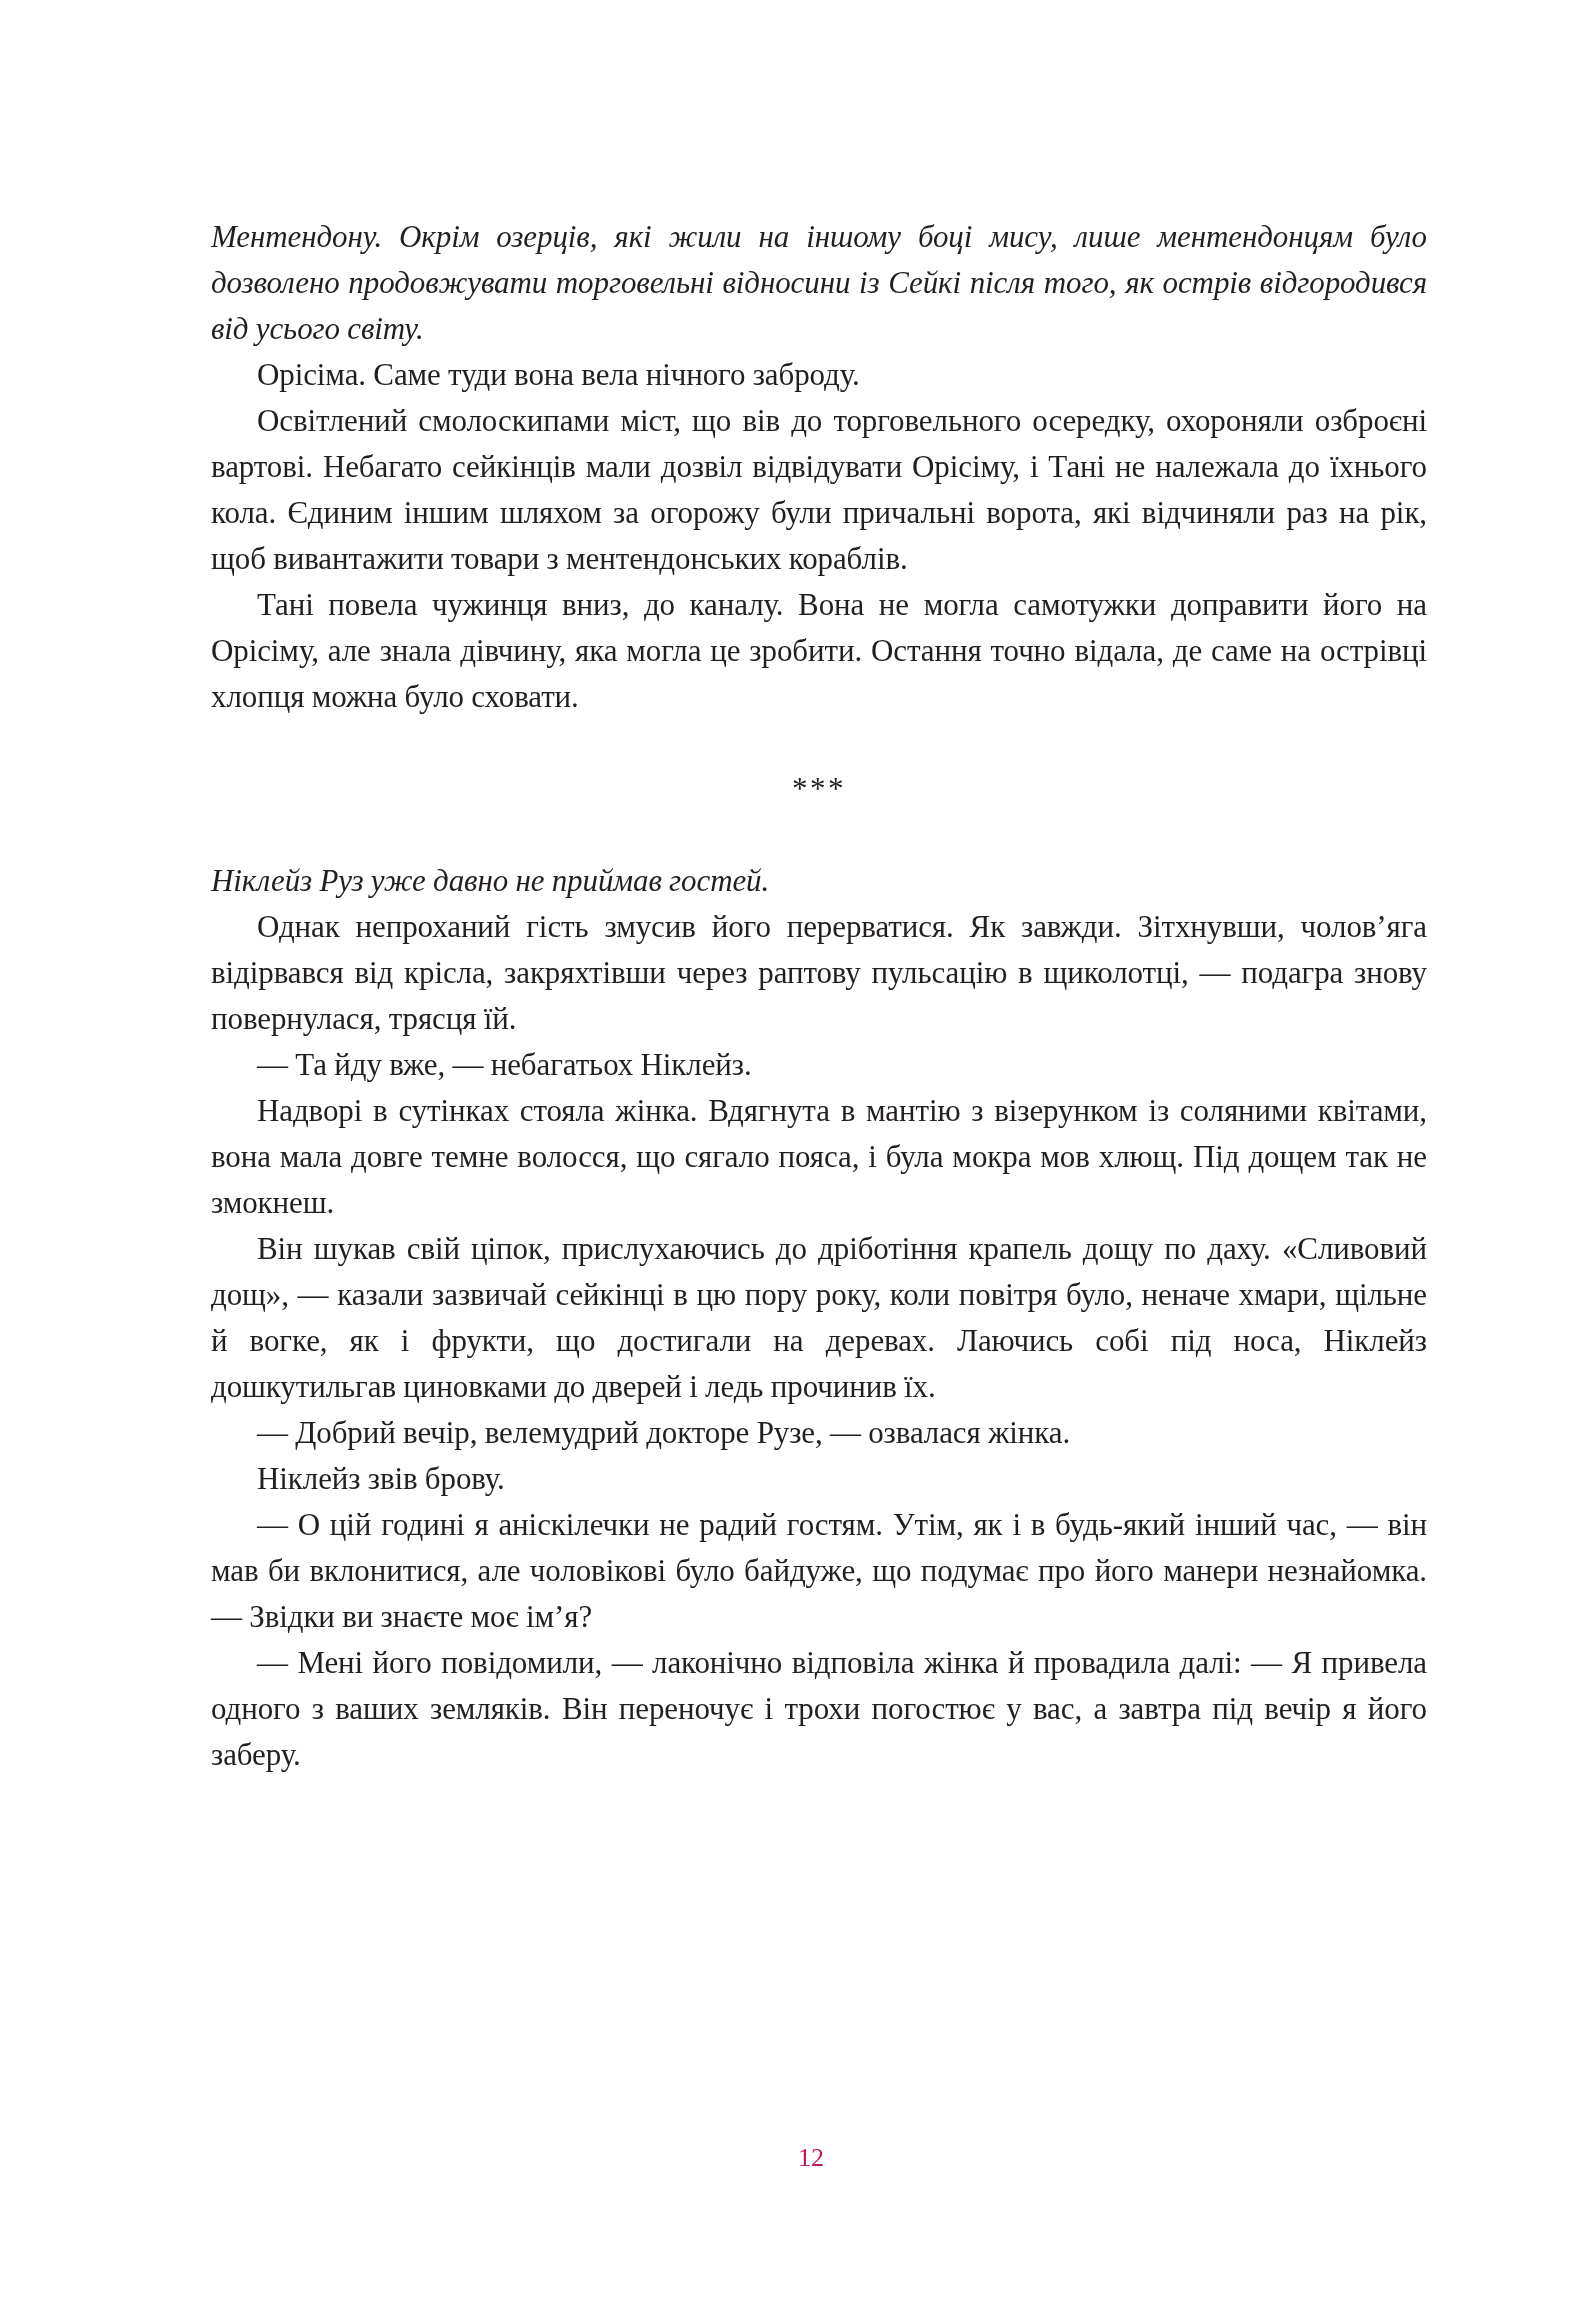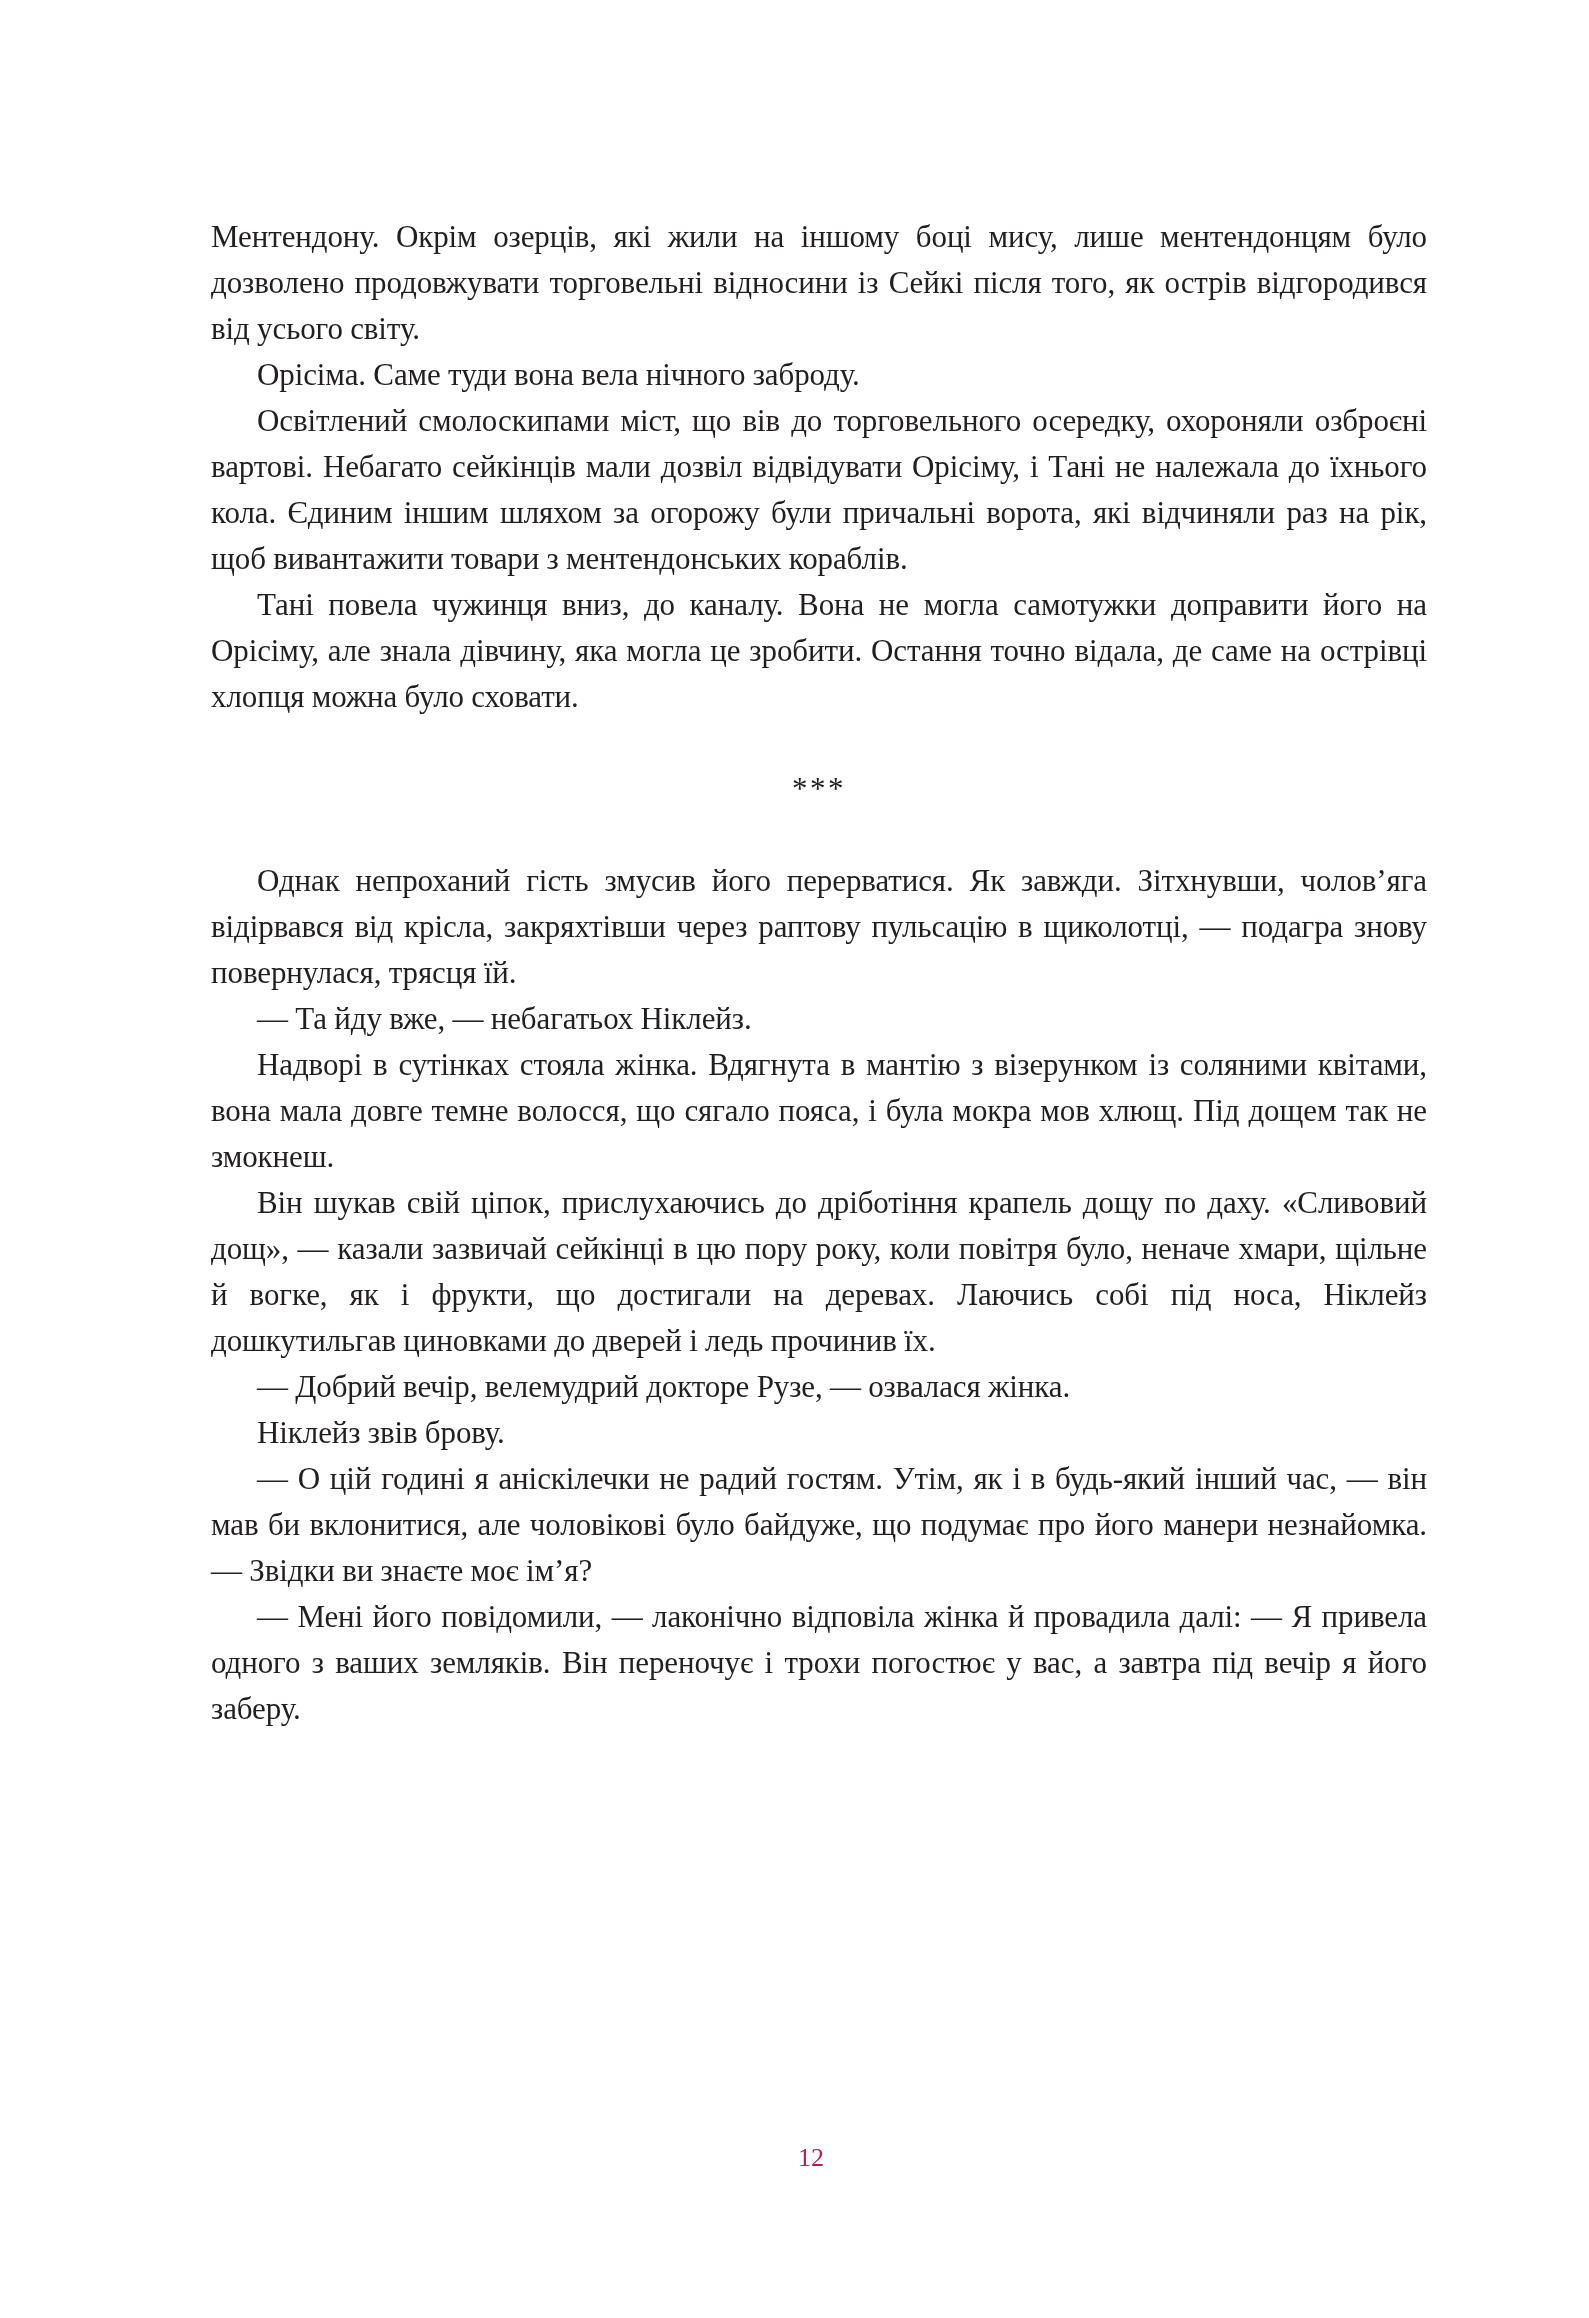--- a/index.html
+++ b/index.html
@@ -44,20 +44,21 @@
     text-justify: inter-word;
     text-indent: 46px;
     letter-spacing: -0.1px;
     word-spacing: -0.3px;
     hyphens: manual;
     -webkit-hyphens: manual;
   }
 
   .para.no-indent {
     text-indent: 0;
+    font-style: italic;
   }
 
   .scene-break {
     margin: 0;
     padding: 0;
     text-align: center;
     font-size: 31px;
     line-height: 46px;
     letter-spacing: 2.5px;
     height: 46px;
@@ -92,20 +93,21 @@
     <p class="para">Освітлений смолоскипами міст, що вів до торговельного осередку, охороняли озброєні вартові. Небагато сейкінців мали дозвіл відвідувати Орісіму, і Тані не належала до їхнього кола. Єдиним іншим шляхом за огорожу були причальні ворота, які відчиняли раз на рік, щоб вивантажити товари з ментендонських кораблів.</p>
 
     <p class="para">Тані повела чужинця вниз, до каналу. Вона не могла самотужки доправити його на Орісіму, але знала дівчину, яка могла це зробити. Остання точно відала, де саме на острівці хлопця можна було сховати.</p>
 
     <div class="gap-before-break"></div>
 
     <p class="scene-break">***</p>
 
     <div class="gap-after-break"></div>
 
+    <p class="para no-indent">Ніклейз Руз уже давно не приймав гостей.</p>
 
 
     <p class="para">Однак непроханий гість змусив його перерватися. Як завжди. Зітхнувши, чолов’яга відірвався від крісла, закряхтівши через раптову пульсацію в щиколотці, — подагра знову повернулася, трясця їй.</p>
 
 
     <p class="para">— Та йду вже, — небагатьох Ніклейз.</p>
 
     <p class="para">Надворі в сутінках стояла жінка. Вдягнута в мантію з візерунком із соляними квітами, вона мала довге темне волосся, що сягало пояса, і була мокра мов хлющ. Під дощем так не змокнеш.</p>
 
     <p class="para">Він шукав свій ціпок, прислухаючись до дріботіння крапель дощу по даху. «Сливовий дощ», — казали зазвичай сейкінці в цю пору року, коли повітря було, неначе хмари, щільне й вогке, як і фрукти, що достигали на деревах. Лаючись собі під носа, Ніклейз дошкутильгав циновками до дверей і ледь прочинив їх.</p>

